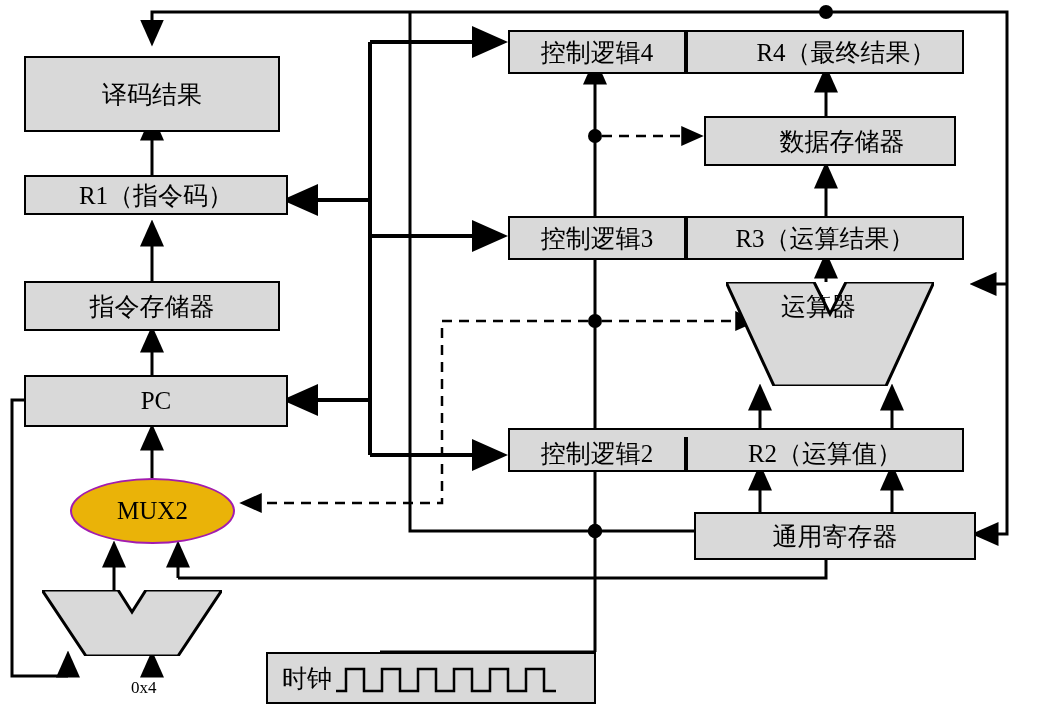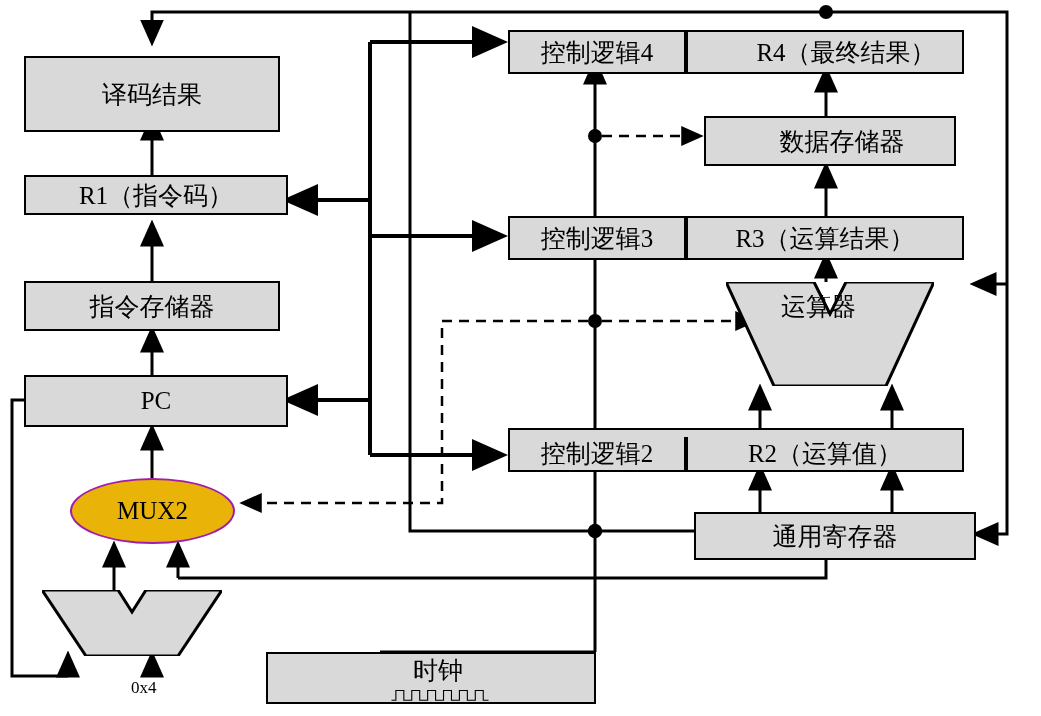--- a/index.html
+++ b/index.html
@@ -69,21 +69,20 @@
   }
   .clock-box {
     position: absolute;
     box-sizing: border-box;
     border: 2px solid #000;
     background: #d9d9d9;
     display: flex;
     align-items: center;
     font-size: 25px;
     padding-left: 14px;
-    flex-direction: column;
   }
   svg.wires {
     position: absolute;
     left: 0;
     top: 0;
     width: 1041px;
     height: 716px;
     pointer-events: none;
   }
   .trap-label {

